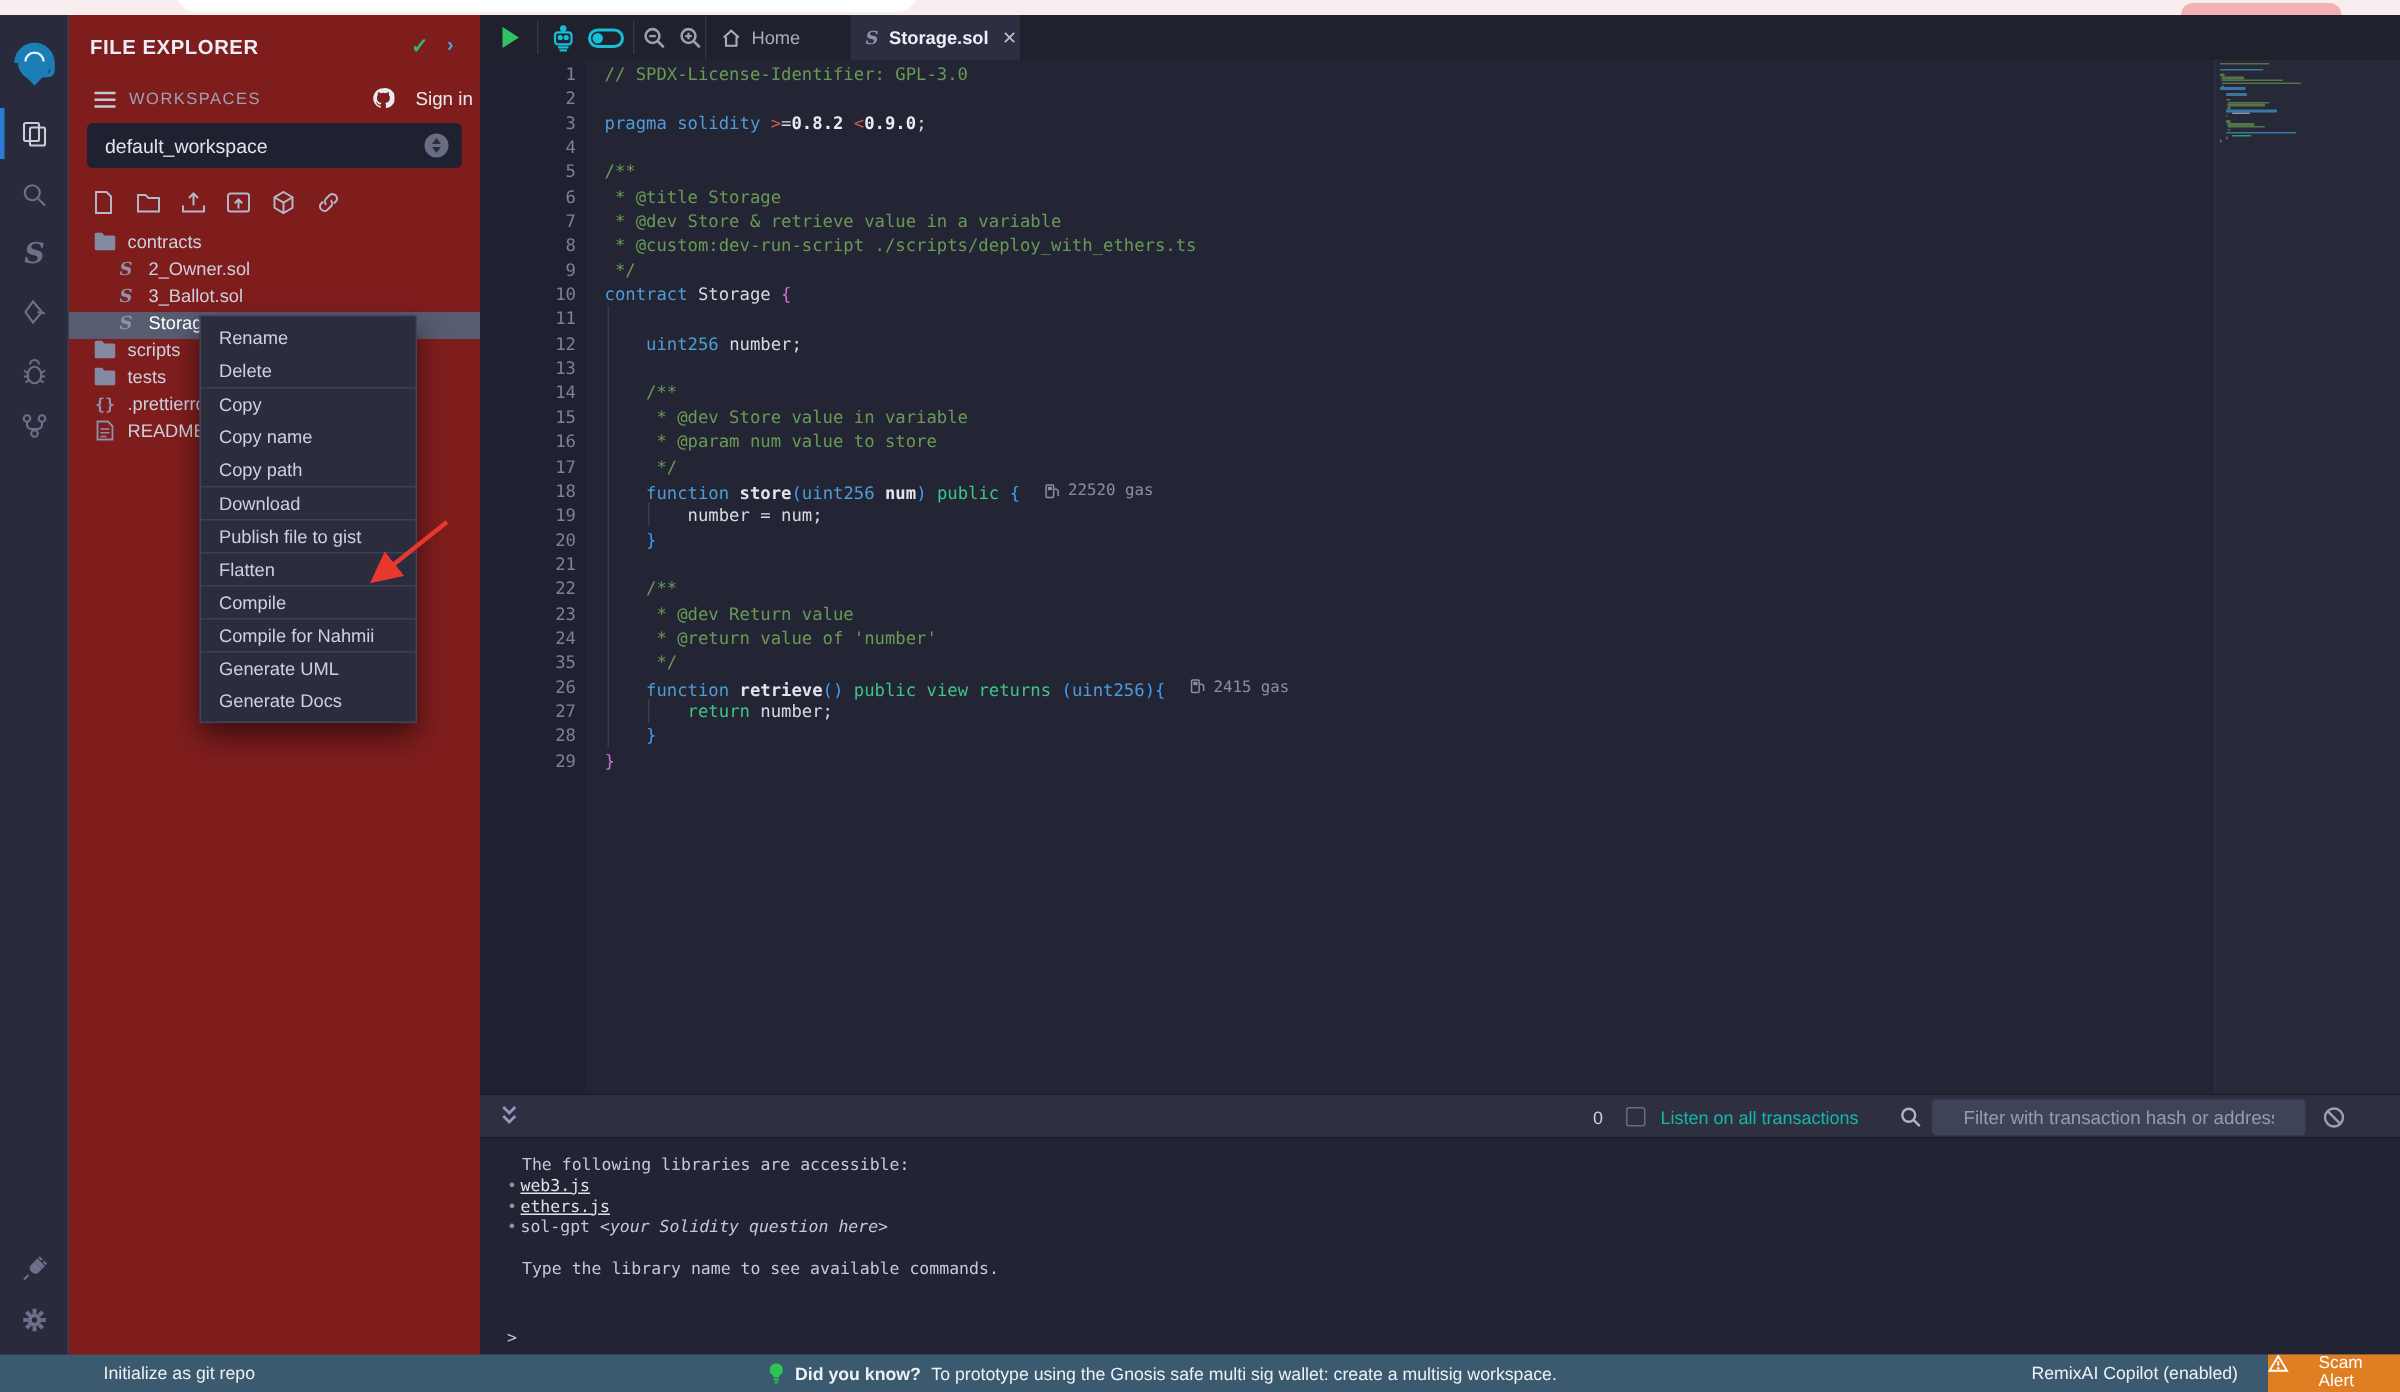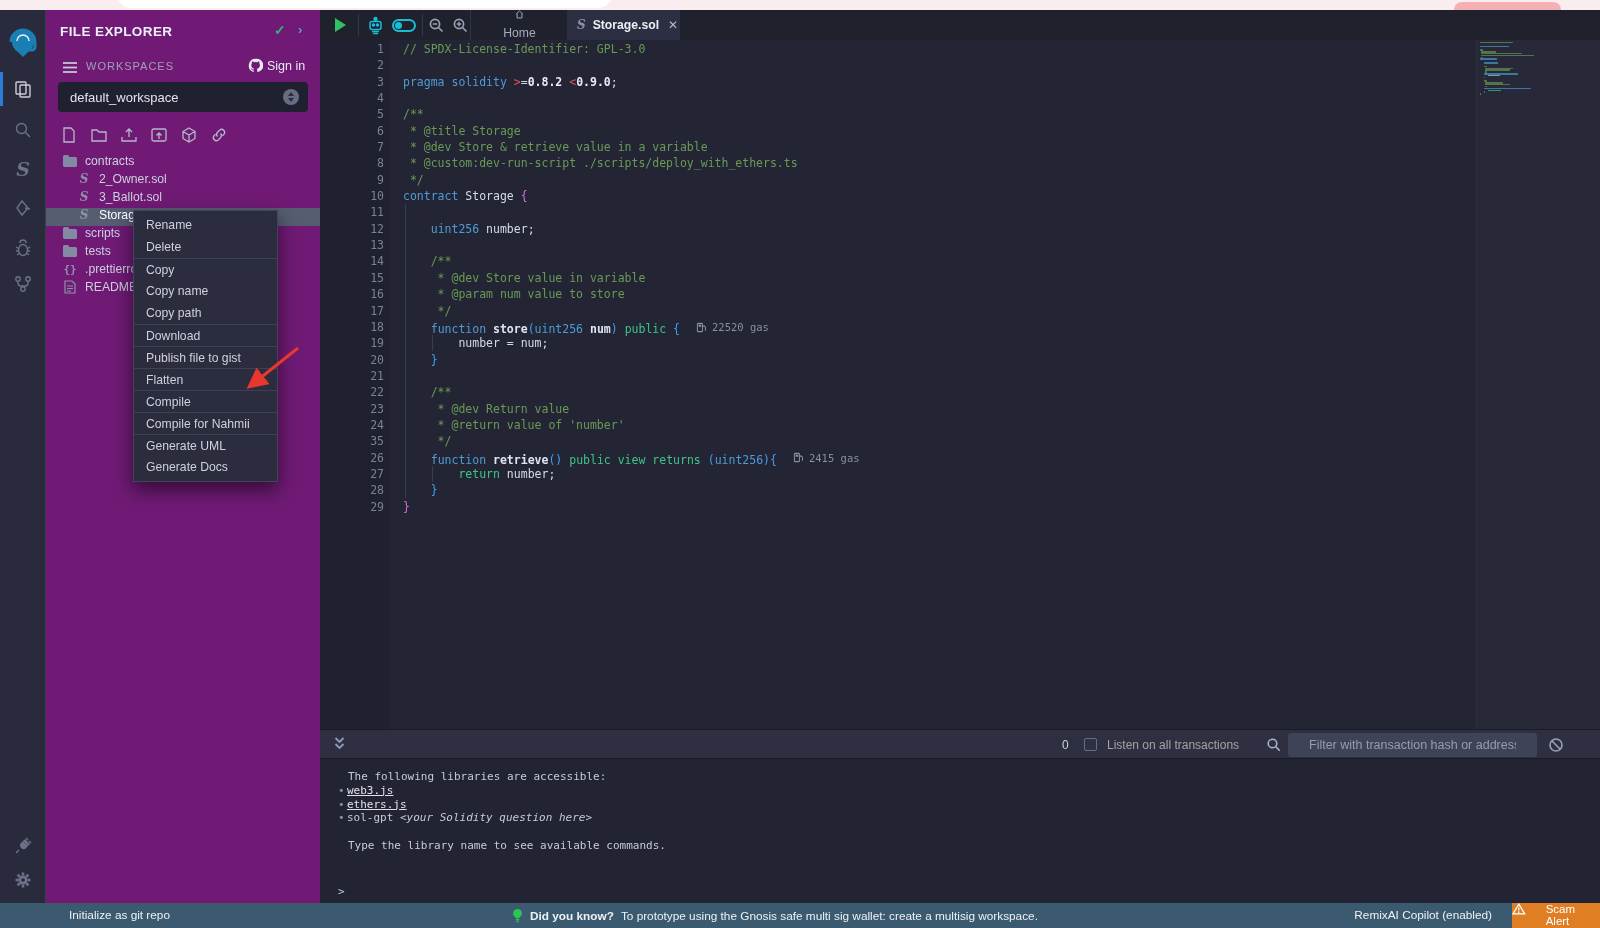--- a/index.html
+++ b/index.html
@@ -16,28 +16,28 @@
   .rail { position:absolute; left:0; top:10px; width:46px; height:918px; background:#292b3c; border-right:1px solid #3a3d50; z-index:5; }
   .rail .logo { position:absolute; left:7px; top:18px; width:32px; height:32px; }
   .rail-item { position:absolute; left:0; width:46px; height:36px; display:flex; align-items:center; justify-content:center; }
   .rail-item svg, .rail-item span { opacity:.85; }
   .rail .active-bar { position:absolute; left:0; top:62px; width:3px; height:34px; background:#2d7bd8; }
   .icn { stroke:#787d96; fill:none; stroke-width:1.4; }
   .icn-white { stroke:#e7e9f2; fill:none; stroke-width:1.4; }
   .rail .s-glyph { font-family:"DejaVu Serif", serif; font-weight:bold; font-size:19px; color:#787d96; font-style:italic; }
 
   
-  .panel { position:absolute; left:46px; top:10px; width:274px; height:918px; background:#701a75; z-index:4; }
+  .panel { position:absolute; left:46px; top:10px; width:274px; height:918px; background:#7f1d1d; z-index:4; }
   .panel-title { position:absolute; left:14px; top:14px; font-size:13.5px; font-weight:bold; letter-spacing:.4px; color:#eceef5; }
   .panel-check { position:absolute; left:228px; top:12px; color:#2bb673; font-size:14px; font-weight:bold; }
   .panel-chev  { position:absolute; left:252px; top:12px; color:#4ba3cf; font-size:13px; font-weight:bold; }
   .ws-row { position:absolute; left:0; top:46px; width:274px; height:22px; }
   .ws-burger { position:absolute; left:16px; top:4px; }
   .ws-label { position:absolute; left:40px; top:4px; font-size:11px; letter-spacing:1px; color:#9da1b8; }
-  .signin { position:absolute; left:202px; top:2px; display:flex; align-items:center; gap:4px; color:#e8eaf2; font-size:12.5px;text-align:right; }
+  .signin { position:absolute; left:202px; top:2px; display:flex; align-items:center; gap:14px; color:#e8eaf2; font-size:12.5px;text-align:right; }
   .ws-select { position:absolute; left:12px; top:72px; width:250px; height:30px; background:#1f2130; border-radius:4px; display:flex; align-items:center; }
   .ws-select .name { margin-left:12px; font-size:13px; color:#e2e5ee; }
   .ws-select .circ { position:absolute; right:9px; top:7px; width:16px; height:16px; border-radius:50%; background:#676d83; }
   .ws-select .circ:before { content:""; position:absolute; left:4.5px; top:3px; border-left:3.5px solid transparent; border-right:3.5px solid transparent; border-bottom:4px solid #2a2c3c; }
   .ws-select .circ:after  { content:""; position:absolute; left:4.5px; bottom:3px; border-left:3.5px solid transparent; border-right:3.5px solid transparent; border-top:4px solid #2a2c3c; }
   .ftools { position:absolute; left:14px; top:116px; display:flex; gap:12px; }
   .ftools .ti { width:18px; height:18px; }
   .ticn { stroke:#b4b8ca; fill:none; stroke-width:1.3; }
 
   .tree { position:absolute; left:0; top:144px; width:274px; }
@@ -61,21 +61,21 @@
   .main { position:absolute; left:320px; top:10px; width:1280px; height:893px; background:#232534; }
 
   .tabbar { position:absolute; left:0; top:0; width:1280px; height:30px; background:#1f212d; }
   .play-btn { position:absolute; left:15px; top:8px; width:0; height:0; border-left:11px solid #2fc162; border-top:7px solid transparent; border-bottom:7px solid transparent; }
   .tb-sep { position:absolute; top:4px; width:1px; height:22px; background:#343750; }
   .robot { position:absolute; left:46px; top:6px; }
   .toggle { position:absolute; left:72px; top:9px; width:24px; height:13px; border:2px solid #17bdd6; border-radius:8px; }
   .toggle:before { content:""; position:absolute; left:1px; top:1px; width:7px; height:7px; border-radius:50%; background:#17bdd6; }
   .zoomer { position:absolute; top:7px; }
   .tab { position:absolute; top:0; height:30px; display:flex; align-items:center; gap:7px; padding:0 10px; font-size:12.2px; }
-  .tab-home { left:150px; width:102px; border-left:1px solid #30324a; border-right:4px solid #c4b5fd; color:#a7abbe;flex-direction:column; }
+  .tab-home { left:150px; width:102px; border-left:1px solid #30324a; border-right:1px solid #c4b5fd; color:#a7abbe; }
   .tab-active { left:247px; width:113px; background:#2c2e42; color:#edeff6; font-weight:bold; }
   .tab .s-ic { font-family:"DejaVu Serif", serif; font-style:italic; font-weight:bold; font-size:12px; color:#8d92a9; }
   .tab .x { font-size:12px; color:#b9bdcb; font-weight:normal; margin-left:2px; }
 
   .editor { position:absolute; left:0; top:30px; width:1280px; height:719px; background:#232534; overflow:hidden; }
   .gutter-bg { position:absolute; left:0; top:0; width:70px; height:719px; background:#1f2130; }
   .codewrap { position:absolute; left:0; top:1px; width:1156px; }
   .cl { display:flex; height:16.35px; font-family:"DejaVu Sans Mono", monospace; font-size:11.5px; line-height:16.35px; white-space:pre; }
   .cl .ln { width:64px; text-align:right; color:#7c8196; flex:0 0 64px; }
   .cl .cd { padding-left:19px; }
@@ -90,21 +90,21 @@
   .p2 { color:#3f9df2; }
   .gas { display:inline-flex; align-items:center; gap:5px; margin-left:16px; color:#8a8fa0; font-size:10.5px; font-family:"DejaVu Sans Mono", monospace; }
   .guide { position:absolute; width:1px; background:#3a3d50; }
   .minimap { position:absolute; left:1156px; top:0; width:124px; height:719px; background:#272939; border-left:1px solid #2e3042; }
   .mini-bar { position:absolute; height:1.4px; border-radius:.5px; opacity:.9; }
 
   .termbar { position:absolute; left:0; top:719px; width:1280px; height:30px; background:#2e3041; border-top:1px solid #1a1b26; border-bottom:1px solid #1a1b26; }
   .tchev { position:absolute; left:13px; top:4px; color:#9298c0; }
   .tcount { position:absolute; left:742px; top:8px; font-size:12px; color:#ced2de; }
   .tcheck { position:absolute; left:764px; top:8px; width:13px; height:13px; border:1.5px solid #686d83; border-radius:2px; }
-  .tlisten { position:absolute; left:787px; top:8px; font-size:12px; color:#a3a3a3; }
+  .tlisten { position:absolute; left:787px; top:8px; font-size:12px; color:#14b8a6; }
   .tsearch { position:absolute; left:946px; top:7px; }
   .tfilter { position:absolute; left:968px; top:3px; width:249px; height:24px; background:#3f4357; border:none; border-radius:3px; color:#d6dae6; font-size:12.5px; padding:0 21px; font-family:"Liberation Sans", sans-serif; }
   .tfilter::placeholder { color:#969cb0; }
   .tban { position:absolute; left:1228px; top:7px; }
 
   .terminal { position:absolute; left:0; top:749px; width:1280px; height:144px; background:#222434; font-family:"DejaVu Sans Mono", monospace; font-size:11px; color:#c6cad8; }
   .tcontent { position:absolute; left:18px; top:11px; }
   .trow { height:13.8px; line-height:13.8px; white-space:pre; }
   .trow .bullet { display:inline-block; width:9px; color:#8b90a3; }
   .trow .pad { display:inline-block; width:10px; }

